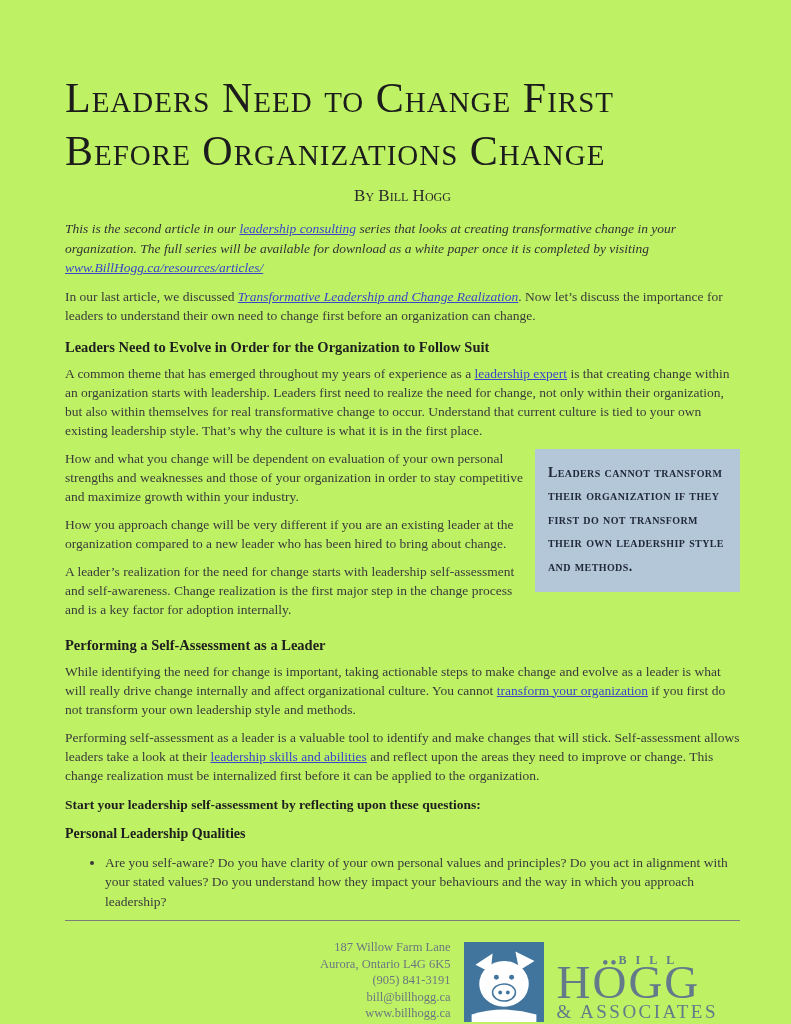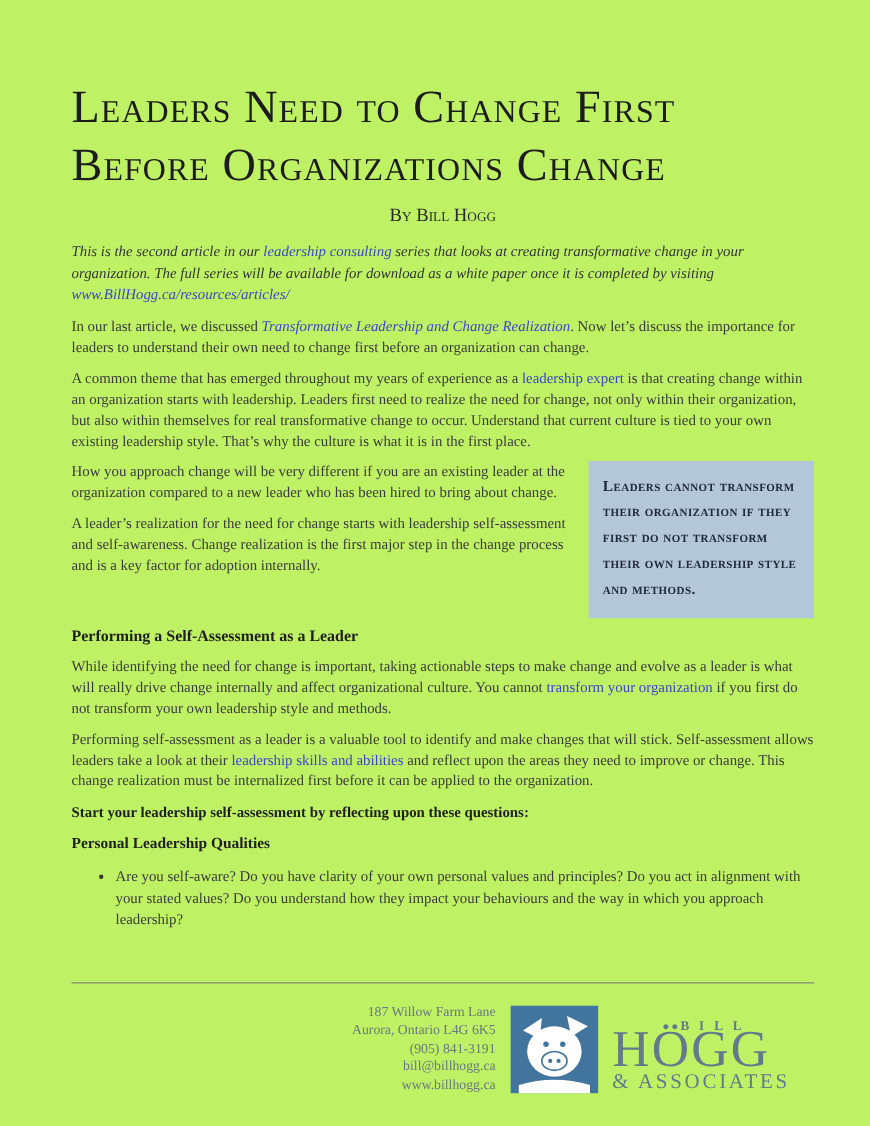--- a/index.html
+++ b/index.html
@@ -47,20 +47,21 @@
   p.intro {
     font-style: italic;
     font-size: 13.5px;
     line-height: 19.5px;
     margin-bottom: 9px;
     color: #333333;
   }
 
   a.doclink {
     color: #3a45c8;
+    text-decoration: underline;
     cursor: pointer;
   }
   a.doclink.italic { font-style: italic; }
 
   h2.section-heading {
     font-size: 14.5px;
     font-weight: bold;
     color: #1e1e1e;
     margin: 5px 0 8px 0;
   }
@@ -169,25 +170,27 @@
 <div class="page">
 
   <h1 class="title"><span>Leaders Need to Change First</span><br><span>Before Organizations Change</span></h1>
 
   <div class="byline">By Bill Hogg</div>
 
   <p class="intro"><span>This is the second article in our </span><a class="doclink italic">leadership consulting</a><span> series that looks at creating transformative change in your organization. The full series will be available for download as a white paper once it is completed by visiting </span><a class="doclink italic">www.BillHogg.ca/resources/articles/</a></p>
 
   <p class="body"><span>In our last article, we discussed </span><a class="doclink italic">Transformative Leadership and Change Realization</a><span>. Now let’s discuss the importance for leaders to understand their own need to change first before an organization can change.</span></p>
 
+  <h2 class="section-heading">Leaders Need to Evolve in Order for the Organization to Follow Suit</h2>
 
   <p class="body"><span>A common theme that has emerged throughout my years of experience as a </span><a class="doclink">leadership expert</a><span> is that creating change within an organization starts with leadership. Leaders first need to realize the need for change, not only within their organization, but also within themselves for real transformative change to occur. Understand that current culture is tied to your own existing leadership style. That’s why the culture is what it is in the first place.</span></p>
 
   <div class="two-col">
     <div class="left-col">
+      <p class="body">How and what you change will be dependent on evaluation of your own personal strengths and weaknesses and those of your organization in order to stay competitive and maximize growth within your industry.</p>
       <p class="body">How you approach change will be very different if you are an existing leader at the organization compared to a new leader who has been hired to bring about change.</p>
       <p class="body">A leader’s realization for the need for change starts with leadership self-assessment and self-awareness. Change realization is the first major step in the change process and is a key factor for adoption internally.</p>
     </div>
     <div class="callout-box">Leaders cannot transform their organization if they first do not transform their own leadership style and methods.</div>
   </div>
 
   <h2 class="section-heading">Performing a Self-Assessment as a Leader</h2>
 
   <p class="body"><span>While identifying the need for change is important, taking actionable steps to make change and evolve as a leader is what will really drive change internally and affect organizational culture. You cannot </span><a class="doclink">transform your organization</a><span> if you first do not transform your own leadership style and methods.</span></p>
 

